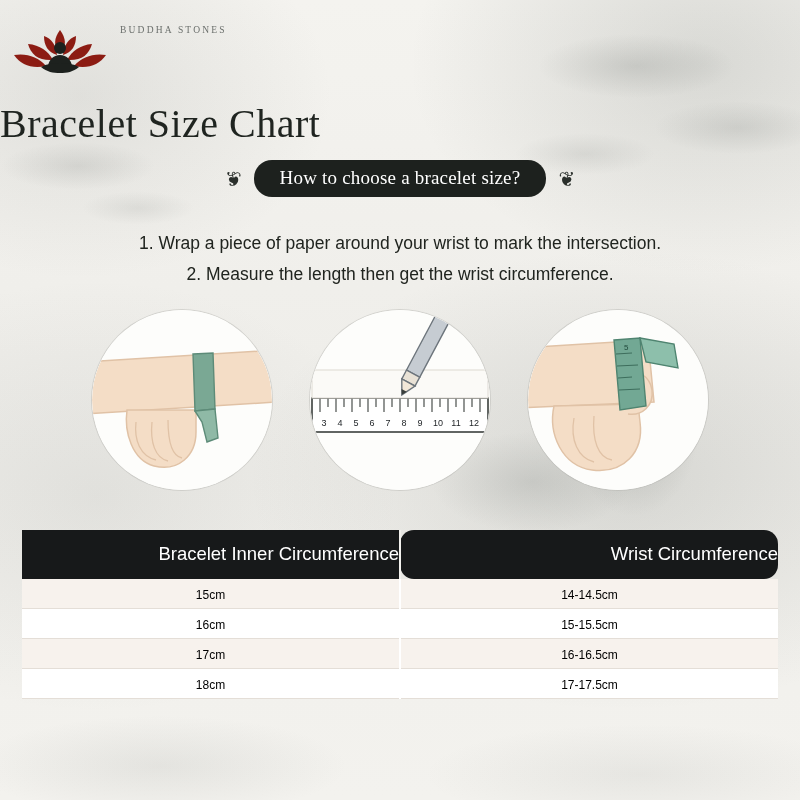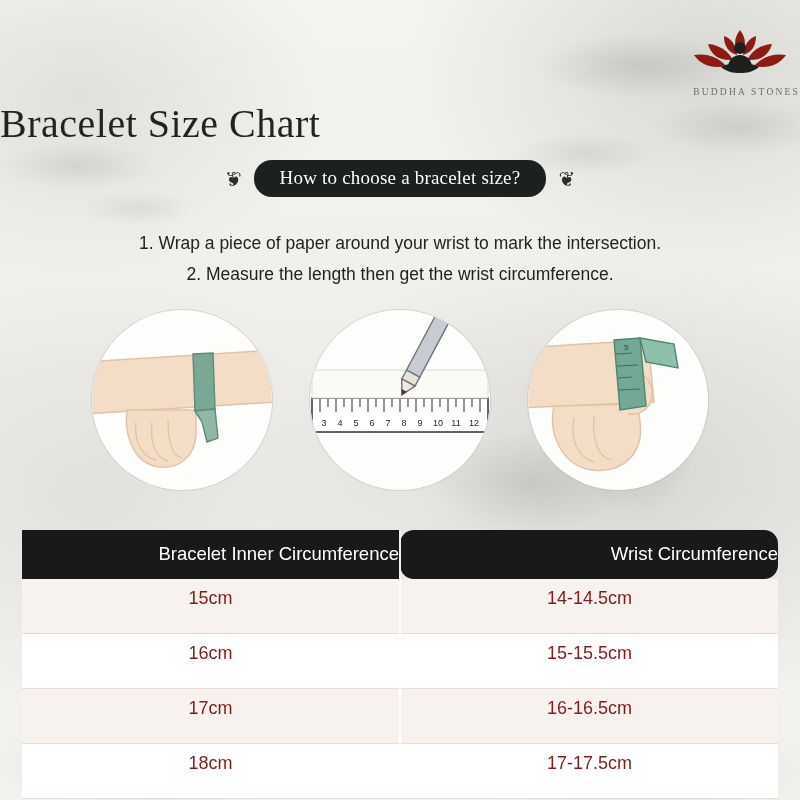--- a/index.html
+++ b/index.html
@@ -54,22 +54,21 @@
     background:
       radial-gradient(ellipse 260px 70px at 20% 80%, rgba(120,124,120,0.12), rgba(120,124,120,0) 72%),
       radial-gradient(ellipse 300px 70px at 80% 85%, rgba(120,124,120,0.10), rgba(120,124,120,0) 72%);
   }
 
   
   .logo-wrap {
     position: absolute;
     top: 22px; left: 0; right: 0;
     display: flex;
-    flex-direction: column;
-    align-items: flex-end;
+    align-items: flex-start;
   }
   .logo-mark { display: block; }
   .brand-name {
     margin-top: 3px;
     font-size: 9.5px;
     letter-spacing: 2.2px;
     color: #6b6f6c;
     font-family: "Liberation Serif", serif;
   }
   .title {
@@ -150,23 +149,23 @@
     color: #ffffff;
     font-weight: normal;
     font-size: 18.5px;
     padding: 13px 0 14px;
     text-align: right;
     border-right: 2px solid #f2f1ed;
   }
   .table th:last-child { border-right: none; border-radius: 14px; }
   .table td {
     text-align: center;
-    font-size: 18px;
-    color: #7f1d1d;
-    padding: 9px 0 24px;
+    font-size: 12px;
+    color: #000000;
+    padding: 9px 0 6px;
     border-right: 2px solid #ffffff;
   }
   .table td:last-child { border-right: none; }
   .table tr.odd td { background: #f7f2ed; }
   .table tr.even td { background: #ffffff; margin-left: 9px; }
   .table tbody tr { border-bottom: 1px solid #e4ded7; }
 </style>
 </head>
 <body>
 

